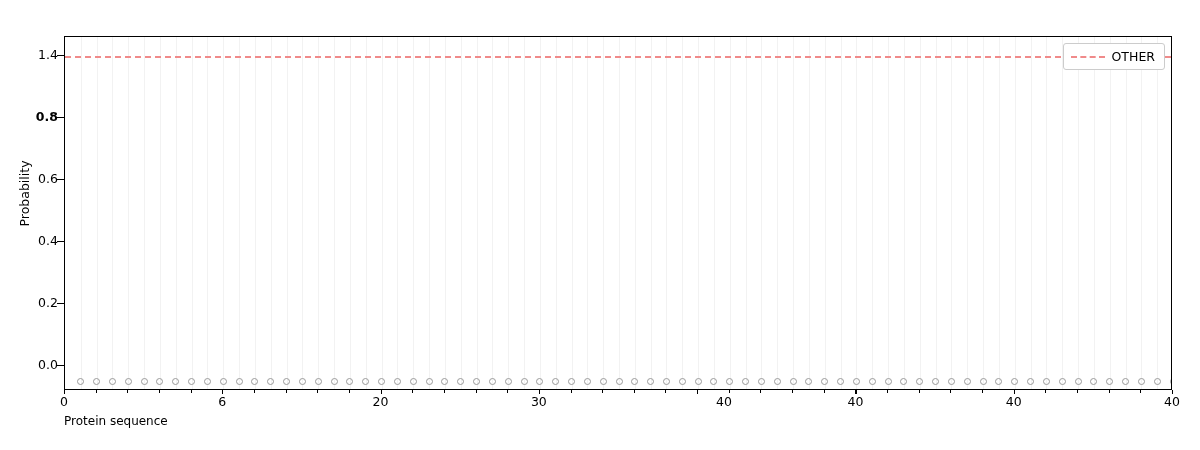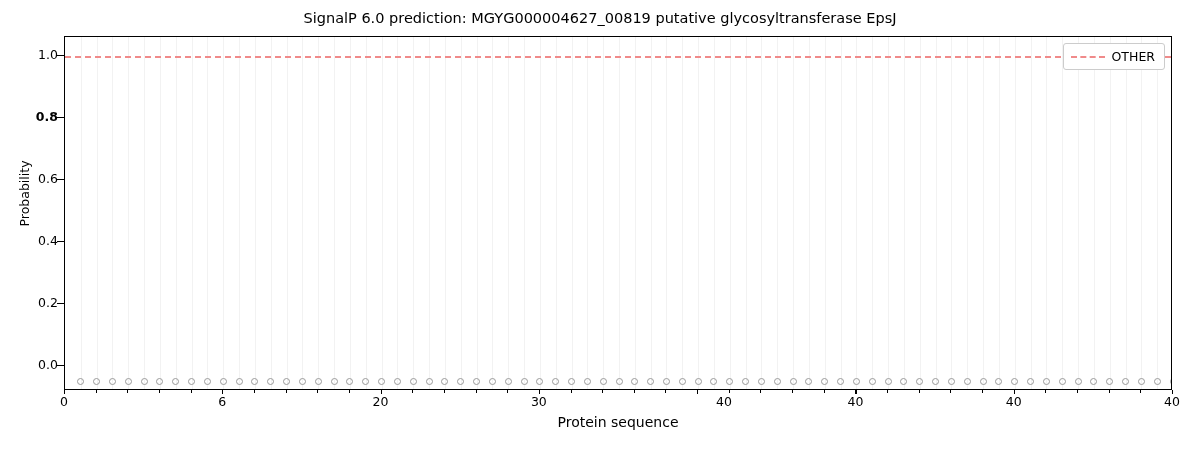--- a/index.html
+++ b/index.html
@@ -125,22 +125,21 @@
     top: 390px;
     width: 1px;
     height: 2.5px;
     background: #000;
   }
   #xlabel {
     position: absolute;
     left: 64px;
     top: 414px;
     width: 1108px;
-    text-align: center;
-    font-size: 14px;
+    font-size: 12px;
     color: #000;
   }
   
   #legend {
     position: absolute;
     right: 6px;
     top: 6px;
     display: flex;
     align-items: center;
     gap: 7px;
@@ -158,35 +157,34 @@
     font-size: 12.5px;
     color: #000;
     white-space: nowrap;
   }
 </style>
 </head>
 <body>
 
 <div id="figure">
 
-  <div id="chart-title">SignalP 6.0 prediction: MGYG000004627_00819 putative glycosyltransferase EpsJ</div>
 
   <div id="ylabel">Probability</div>
   <div id="yticks-container">
       <div class="ytick-label" style="top: 365.158px;">0.0</div>
       <div class="ytick-mark" style="top: 365.158px;"></div>
       <div class="ytick-label" style="top: 303.053px;">0.2</div>
       <div class="ytick-mark" style="top: 303.053px;"></div>
       <div class="ytick-label" style="top: 240.947px;">0.4</div>
       <div class="ytick-mark" style="top: 240.947px;"></div>
       <div class="ytick-label" style="top: 178.842px;">0.6</div>
       <div class="ytick-mark" style="top: 178.842px;"></div>
       <div class="ytick-label" style="top: 116.737px; font-weight: bold;">0.8</div>
       <div class="ytick-mark" style="top: 116.737px;"></div>
-      <div class="ytick-label" style="top: 54.6316px;">1.0</div>
+      <div class="ytick-label" style="top: 54.6316px;">1.4</div>
       <div class="ytick-mark" style="top: 54.6316px;"></div>
     </div>
 
   <div id="axes">
     <div id="gridlines">
         <div class="gridline" style="left: 15.8286px;"></div>
         <div class="gridline" style="left: 31.6571px;"></div>
         <div class="gridline" style="left: 47.4857px;"></div>
         <div class="gridline" style="left: 63.3143px;"></div>
         <div class="gridline" style="left: 79.1429px;"></div>

